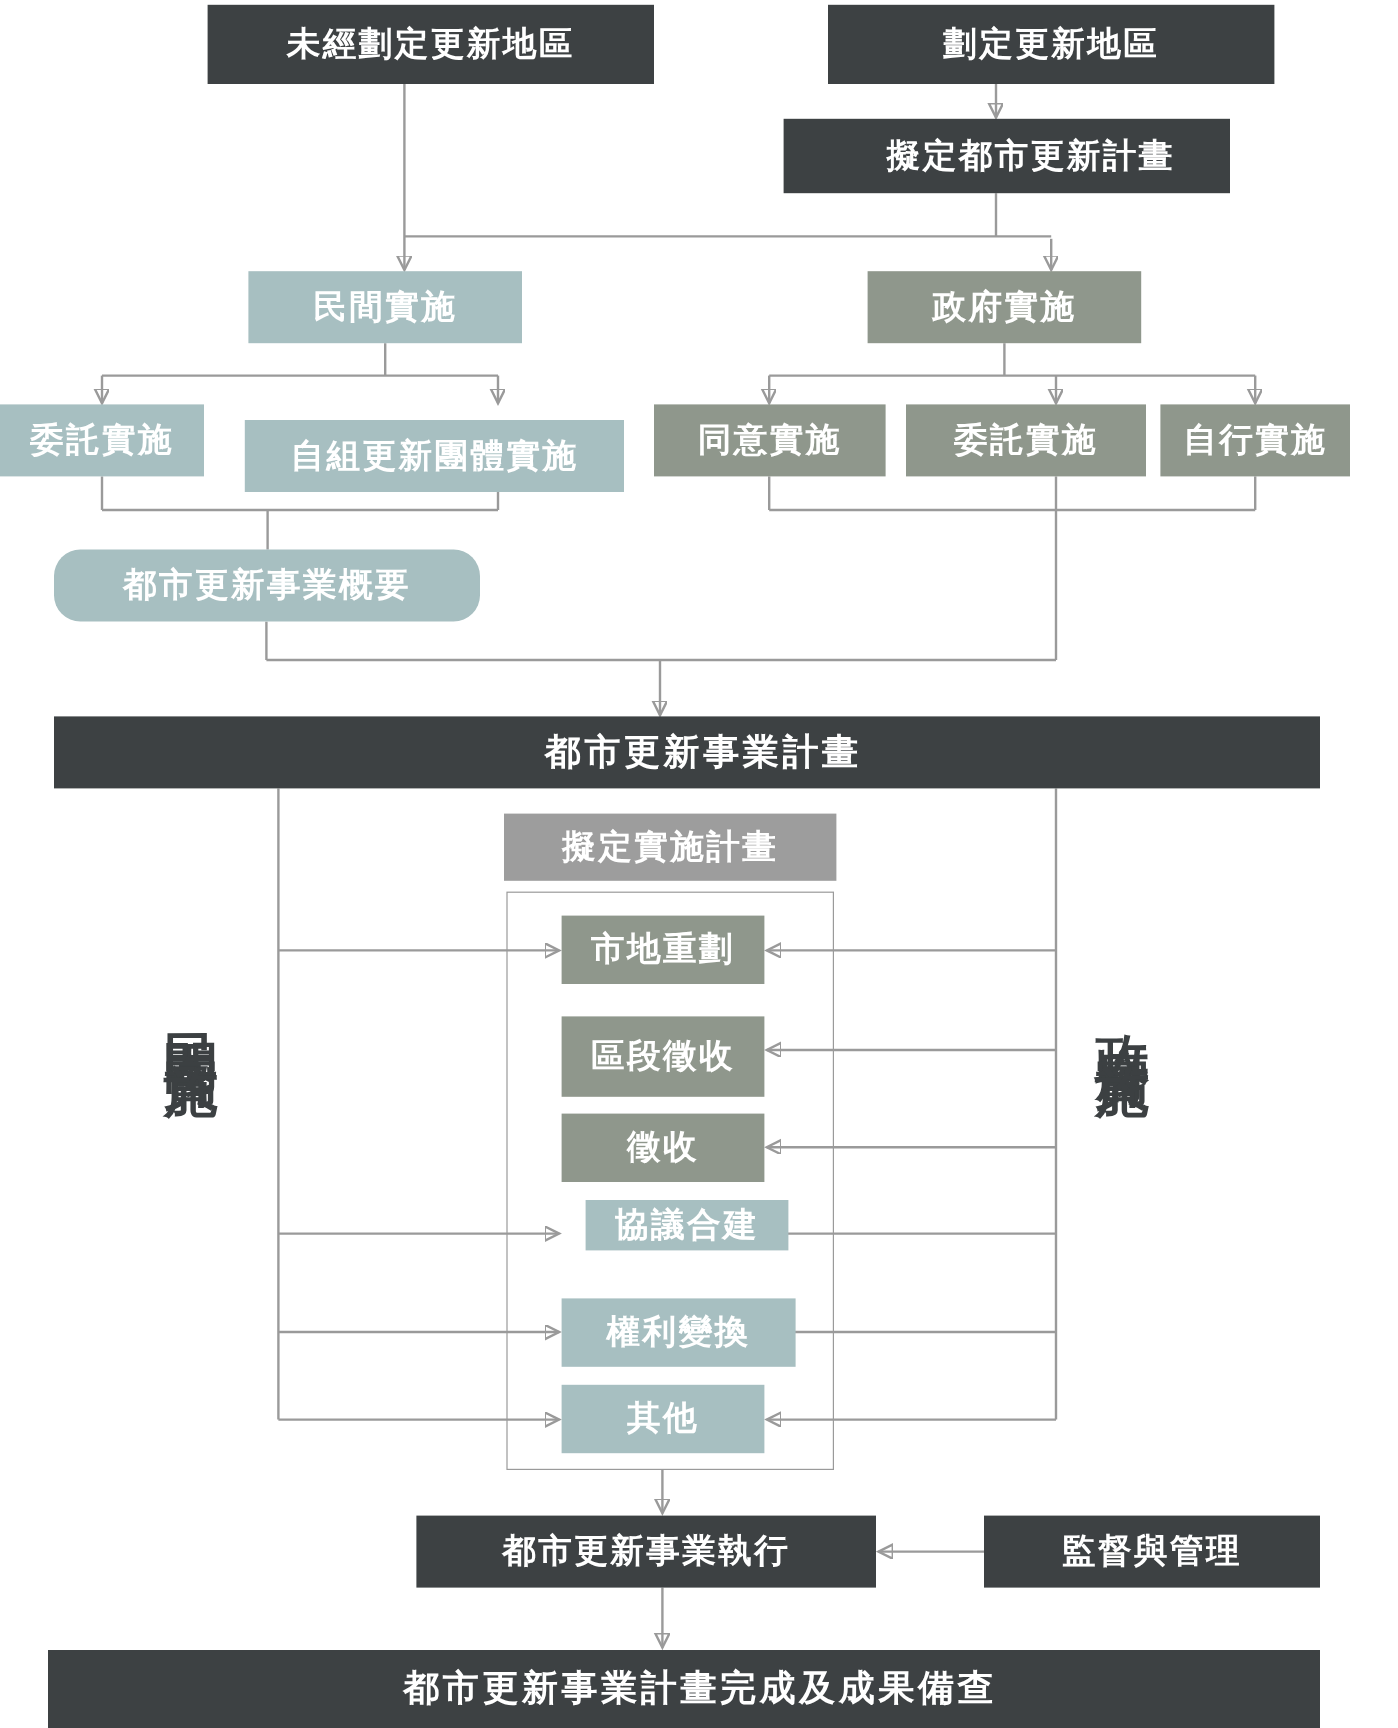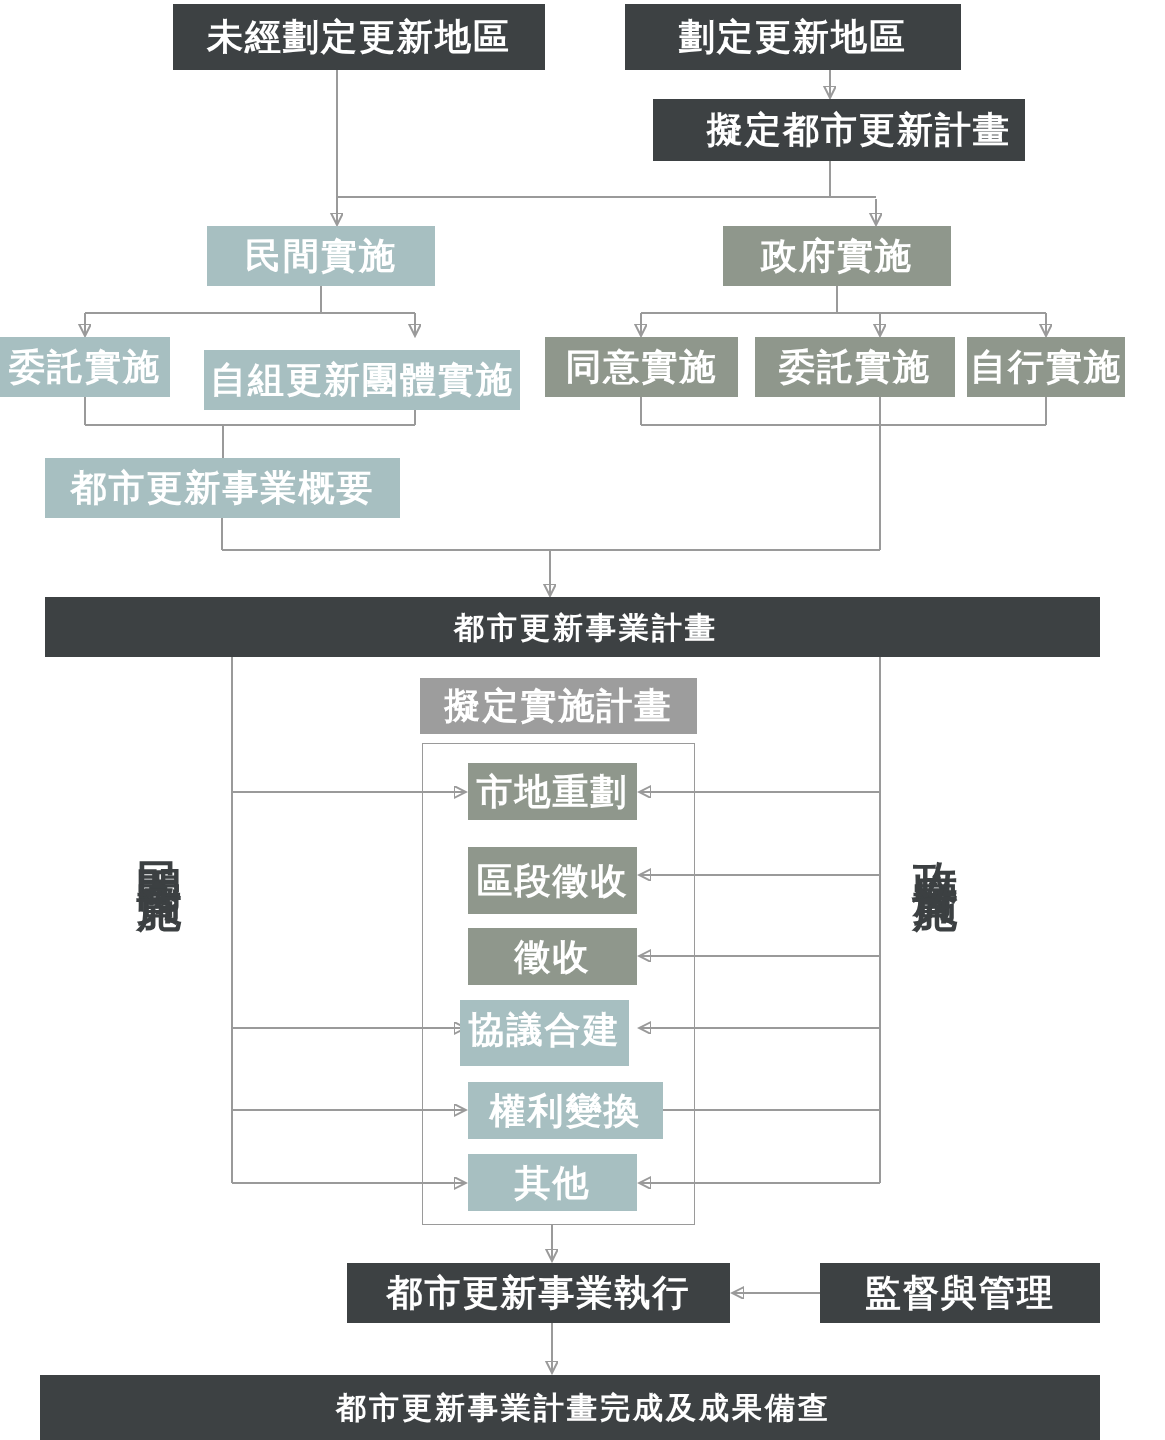--- a/index.html
+++ b/index.html
@@ -26,21 +26,21 @@
     fill: none;
   }
 
   .node {
     position: absolute;
     display: flex;
     align-items: center;
     justify-content: center;
     color: #ffffff;
     font-weight: 700;
-    font-size: 36px;
+    font-size: 28px;
     letter-spacing: 2px;
     text-align: center;
     line-height: 1.1;
   }
   .dark    { background: #3d4143; }
   .private { background: #a7bfc1; }
   .gov     { background: #8f978c; }
   .grey    { background: #9d9d9d; }
   .bar     { font-size: 30px; letter-spacing: 3px; padding-left: 27px; }
 
@@ -119,53 +119,53 @@
     <path d="M880 1110 H639" marker-end="url(#ah)"></path>
     <path d="M880 1183 H639" marker-end="url(#ah)"></path>
 
     <path d="M552 1225 V1261" marker-end="url(#ah)"></path>
     <path d="M820 1293 H732" marker-end="url(#ah)"></path>
     <path d="M552 1323 V1373" marker-end="url(#ah)"></path>
   </svg>
 
   <div class="node dark" style="left:173px; top:4px; width:372px; height:66px;">未經劃定更新地區</div>
 
-  <div class="node dark" style="left:625px; top:4px; width:336px; height:66px;">劃定更新地區</div>
+  <div class="node dark" style="left:690px; top:4px; width:372px; height:66px;">劃定更新地區</div>
 
   <div class="node dark" style="left:653px; top:99px; width:372px; height:62px;padding-left:40px;">擬定都市更新計畫</div>
 
   <div class="node private" style="left:207px; top:226px; width:228px; height:60px;">民間實施</div>
 
   <div class="node gov" style="left:723px; top:226px; width:228px; height:60px;">政府實施</div>
 
   <div class="node private" style="left:0px; top:337px; width:170px; height:60px;">委託實施</div>
 
   <div class="node private" style="left:204px; top:337px; width:316px; height:60px;margin-top:13px;">自組更新團體實施</div>
 
   <div class="node gov" style="left:545px; top:337px; width:193px; height:60px;">同意實施</div>
 
   <div class="node gov" style="left:755px; top:337px; width:200px; height:60px;">委託實施</div>
 
   <div class="node gov" style="left:967px; top:337px; width:158px; height:60px;">自行實施</div>
 
-  <div class="node private" style="left:45px; top:458px; width:355px; height:60px;">都市更新事業概要</div>
+  <div class="node private" style="left:45px; top:458px; width:355px; height:60px;border-radius:22px;">都市更新事業概要</div>
 
   <div class="node dark bar" style="left:45px; top:597px; width:1055px; height:60px;">都市更新事業計畫</div>
 
   <div class="node grey" style="left:420px; top:678px; width:277px; height:56px;">擬定實施計畫</div>
 
   <div class="frame" style="left:422px; top:743px; width:273px; height:482px;"></div>
 
   <div class="node gov" style="left:468px; top:763px; width:169px; height:57px;">市地重劃</div>
 
   <div class="node gov" style="left:468px; top:847px; width:169px; height:67px;">區段徵收</div>
 
   <div class="node gov" style="left:468px; top:928px; width:169px; height:57px;">徵收</div>
 
-  <div class="node private" style="left:460px; top:1000px; width:169px; height:66px;font-family:Liberation Mono, monospace;">協議合建</div>
+  <div class="node private" style="left:488px; top:1000px; width:169px; height:42px;">協議合建</div>
 
   <div class="node private" style="left:468px; top:1082px; width:195px; height:57px;">權利變換</div>
 
   <div class="node private" style="left:468px; top:1154px; width:169px; height:57px;">其他</div>
 
   <div class="vlabel" style="left:137px; top:826px;">民間實施</div>
 
   <div class="vlabel" style="left:913px; top:826px;">政府實施</div>
 
   <div class="node dark" style="left:347px; top:1263px; width:383px; height:60px;">都市更新事業執行</div>

